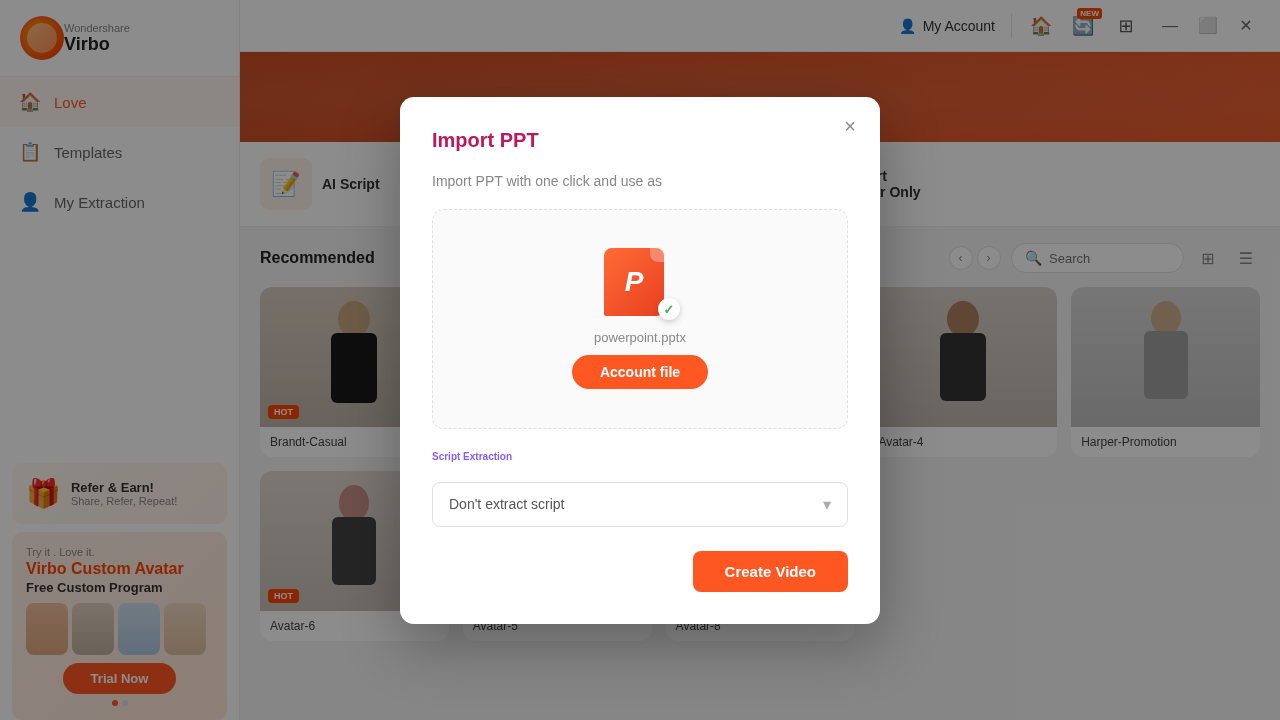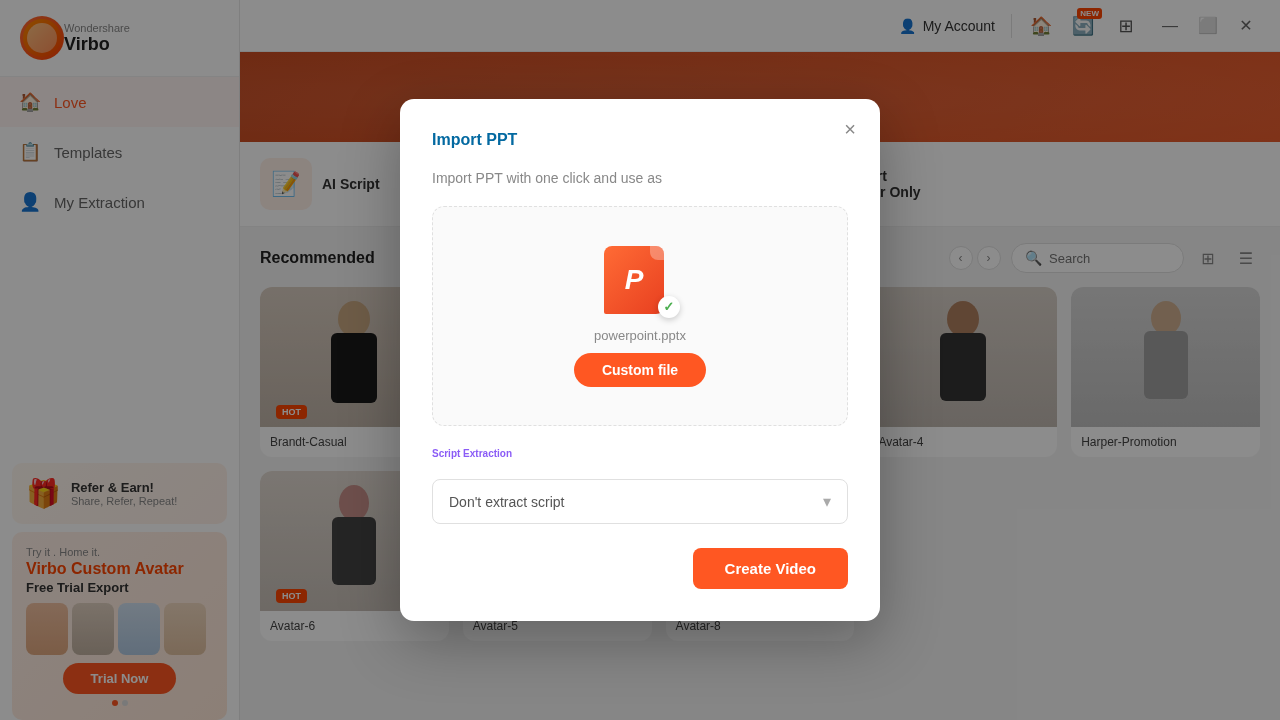--- a/index.html
+++ b/index.html
@@ -73,29 +73,29 @@
     .section-title { font-size: 16px; font-weight: 700; color: #222; }
     .section-controls { display: flex; align-items: center; gap: 10px; }
     .search-box { display: flex; align-items: center; background: #fff; border: 1px solid #e0e0e0; border-radius: 20px; padding: 6px 14px; gap: 6px; }
     .search-input { border: none; outline: none; font-size: 13px; width: 120px; color: #333; }
     .grid-toggle { width: 28px; height: 28px; display: flex; align-items: center; justify-content: center; cursor: pointer; color: #888; }
 
     .avatar-grid { display: grid; grid-template-columns: repeat(5, 1fr); gap: 14px; }
     .avatar-card { background: #fff; border-radius: 12px; overflow: hidden; cursor: pointer; position: relative; }
     .avatar-card-img { width: 100%; height: 140px; background: linear-gradient(135deg, #e0d8d0, #c8c0b8); display: flex; align-items: center; justify-content: center; position: relative; overflow: hidden; }
     .avatar-card-name { padding: 8px 10px; font-size: 12px; font-weight: 500; color: #444; }
-    .hot-badge { position: absolute; bottom: 8px; left: 16px; background: #ff4500; color: white; font-size: 9px; font-weight: 700; padding: 2px 6px; border-radius: 4px; }
+    .hot-badge { position: absolute; bottom: 8px; left: 8px; background: #ff4500; color: white; font-size: 9px; font-weight: 700; padding: 2px 6px; border-radius: 4px; }
 
     
     .overlay { position: absolute; inset: 0; background: rgba(0,0,0,0.45); z-index: 10; display: flex; align-items: center; justify-content: center; }
 
     
     .modal { background: #fff; border-radius: 14px; width: 480px; padding: 32px; position: relative; z-index: 11; box-shadow: 0 20px 60px rgba(0,0,0,0.3); }
     .modal-close { position: absolute; top: 16px; right: 16px; width: 28px; height: 28px; border: none; background: none; font-size: 20px; color: #888; cursor: pointer; display: flex; align-items: center; justify-content: center; border-radius: 50%; }
-    .modal-title { font-size: 16px; font-weight: 700; color: #0369a1; margin-bottom: 21px; }
+    .modal-title { font-size: 20px; font-weight: 700; color: #be185d; margin-bottom: 21px; }
     .modal-subtitle { font-size: 14px; color: #888; margin-bottom: 20px; }
 
     .upload-area { background: #fafafa; border: 1.5px dashed #e0e0e0; border-radius: 12px; height: 220px; display: flex; flex-direction: column; align-items: center; justify-content: center; gap: 10px; cursor: pointer; margin-bottom: 22px; }
     .ppt-icon { position: relative; width: 72px; height: 72px; }
     .ppt-icon-bg { width: 60px; height: 68px; background: linear-gradient(135deg, #ff6b35, #e84020); border-radius: 8px 8px 8px 2px; display: flex; align-items: center; justify-content: center; position: relative; }
     .ppt-icon-bg::before { content: ''; position: absolute; top: 0; right: 0; width: 14px; height: 14px; background: rgba(255,255,255,0.3); border-radius: 0 8px 0 8px; }
     .ppt-letter { color: white; font-size: 28px; font-weight: 800; font-style: italic; }
     .ppt-check { position: absolute; bottom: 0; right: -4px; width: 22px; height: 22px; background: #fff; border-radius: 50%; display: flex; align-items: center; justify-content: center; box-shadow: 0 2px 6px rgba(0,0,0,0.2); }
     .ppt-check::after { content: '✓'; color: #4caf50; font-size: 13px; font-weight: 700; }
     .upload-filename { font-size: 13px; color: #888; }
@@ -146,23 +146,23 @@
 
     <div class="promo-refer">
       <div class="promo-refer-icon">🎁</div>
       <div class="promo-refer-text">
         <span class="promo-refer-title">Refer &amp; Earn!</span>
         <span class="promo-refer-sub">Share, Refer, Repeat!</span>
       </div>
     </div>
 
     <div class="promo-banner">
-      <div class="promo-banner-title">Try it . Home it.</div>
+      <div class="promo-banner-title">Try it . Love it.</div>
       <div class="promo-banner-brand">Virbo Custom Avatar</div>
-      <div class="promo-banner-sub">Free Trial Export</div>
+      <div class="promo-banner-sub">Free Custom Program</div>
       <div class="promo-banner-avatars">
         <div class="avatar-thumb" style="background:linear-gradient(180deg,#f0c0a0,#e0a880)"></div>
         <div class="avatar-thumb" style="background:linear-gradient(180deg,#e0d0c0,#c0b0a0)"></div>
         <div class="avatar-thumb" style="background:linear-gradient(180deg,#d0e0f0,#b0c8e0)"></div>
         <div class="avatar-thumb" style="background:linear-gradient(180deg,#f0d8c0,#e0c0a0)"></div>
       </div>
       <button class="apply-btn">Trial Now</button>
       <div class="promo-dots">
         <div class="dot active"></div>
         <div class="dot"></div>
@@ -312,21 +312,21 @@
       <p class="modal-subtitle">Import PPT with one click and use as</p>
 
       <div class="upload-area">
         <div class="ppt-icon">
           <div class="ppt-icon-bg">
             <span class="ppt-letter">P</span>
           </div>
           <div class="ppt-check"></div>
         </div>
         <span class="upload-filename">powerpoint.pptx</span>
-        <button class="replace-btn">Custom file</button>
+        <button class="replace-btn">Account file</button>
       </div>
 
       <div class="script-label">Script Extraction</div>
       <div class="dropdown">
         <span class="dropdown-value">Don't extract script</span>
         <span class="dropdown-arrow">▾</span>
       </div>
 
       <div class="modal-footer">
         <button class="create-btn">Create Video</button>

